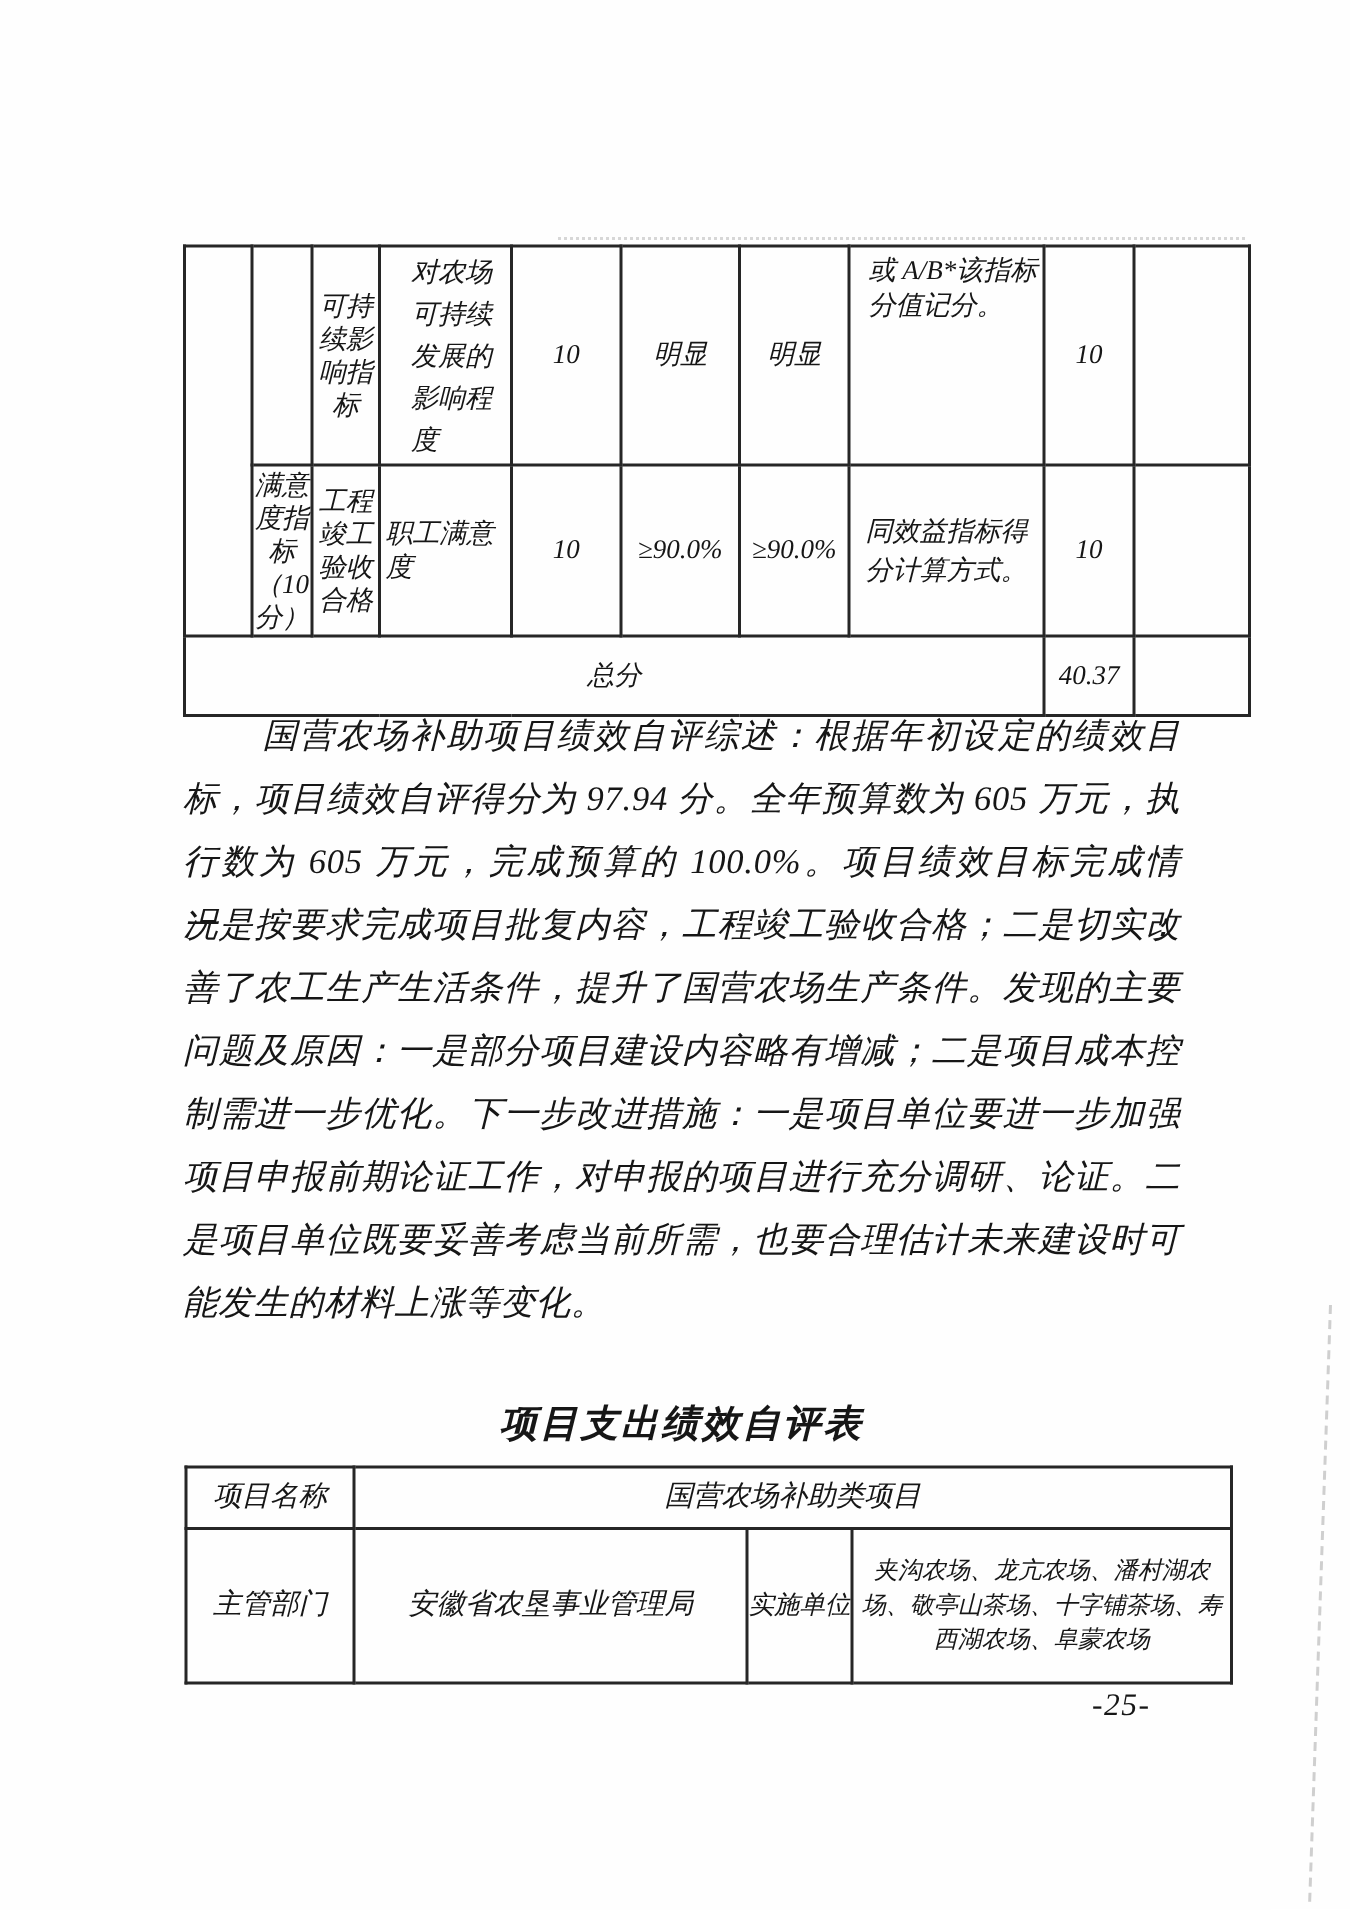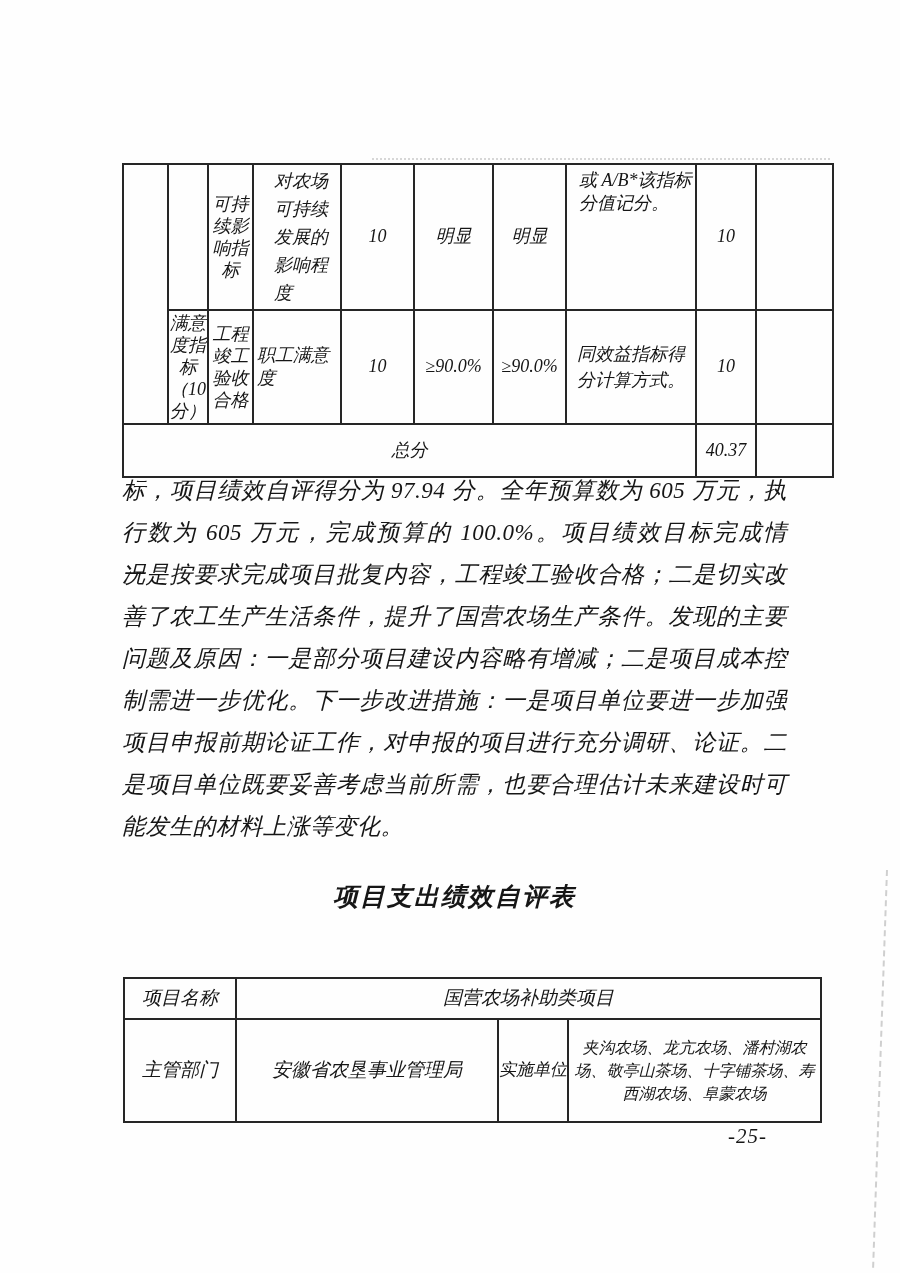--- a/index.html
+++ b/index.html
@@ -45,21 +45,21 @@
     font-size:23px;
     text-align:justify;text-align-last:justify;
     white-space:normal;
     letter-spacing:0.5px;
   }
   .pline-first{text-indent:53px;}
   .pline-last{text-align-last:left;}
 
   
   #form-title{
-    position:absolute;left:122px;top:880px;width:665px;
+    position:absolute;left:122px;top:932px;width:665px;
     text-align:center;font-size:25px;font-weight:bold;letter-spacing:2px;
     font-family:"Liberation Sans","DejaVu Sans",sans-serif;
   }
   #form-year{
     position:absolute;left:122px;top:928px;width:665px;
     text-align:center;font-size:17px;letter-spacing:1px;
   }
 
   
   #page-number{
@@ -125,20 +125,21 @@
     </tr>
     <tr style="height:53px">
       <td colspan="8">总分</td>
       <td>40.37</td>
       <td></td>
     </tr>
   </tbody>
     </table>
 
   <div id="summary">
+    <div class="pline pline-first">国营农场补助项目绩效自评综述：根据年初设定的绩效目</div>
     <div class="pline">标，项目绩效自评得分为 97.94 分。全年预算数为 605 万元，执</div>
     <div class="pline">行数为 605 万元，完成预算的 100.0%。项目绩效目标完成情况：</div>
     <div class="pline">一是按要求完成项目批复内容，工程竣工验收合格；二是切实改</div>
     <div class="pline">善了农工生产生活条件，提升了国营农场生产条件。发现的主要</div>
     <div class="pline">问题及原因：一是部分项目建设内容略有增减；二是项目成本控</div>
     <div class="pline">制需进一步优化。下一步改进措施：一是项目单位要进一步加强</div>
     <div class="pline">项目申报前期论证工作，对申报的项目进行充分调研、论证。二</div>
     <div class="pline">是项目单位既要妥善考虑当前所需，也要合理估计未来建设时可</div>
     <div class="pline pline-last">能发生的材料上涨等变化。</div>
   </div>

